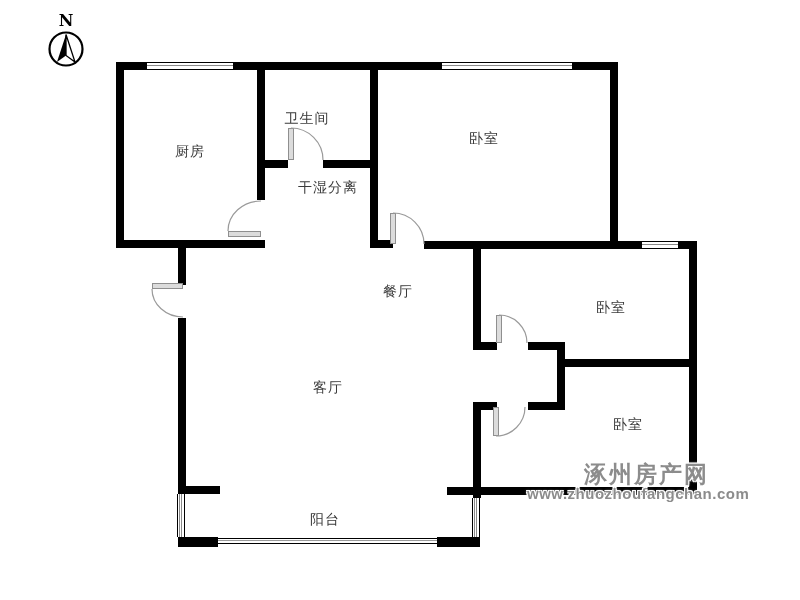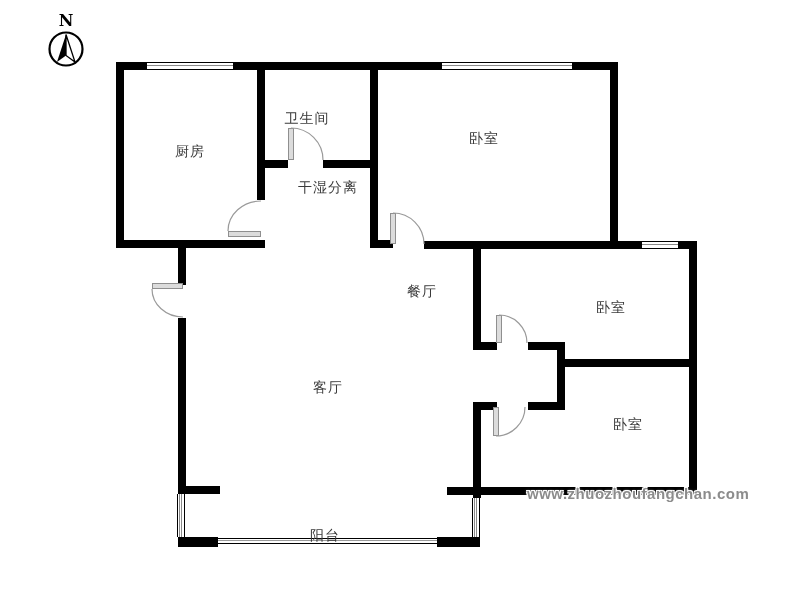--- a/index.html
+++ b/index.html
@@ -87,21 +87,22 @@
       <path d="M152,289 A31,28 0 0 0 183,317"></path>
       <path d="M499,315 A28,28 0 0 1 527,343"></path>
       <path d="M496,436 A29,29 0 0 0 525,407"></path>
     </g>
   </svg>
 
   <div class="room-label" style="left:190px;top:152px">厨房</div>
   <div class="room-label" style="left:307px;top:119px">卫生间</div>
   <div class="room-label" style="left:328px;top:188px">干湿分离</div>
   <div class="room-label" style="left:484px;top:139px">卧室</div>
-  <div class="room-label" style="left:422px;top:292px">餐厅</div>
+  <div class="room-label" style="left:398px;top:292px">餐厅</div>
   <div class="room-label" style="left:328px;top:388px">客厅</div>
   <div class="room-label" style="left:611px;top:308px">卧室</div>
   <div class="room-label" style="left:628px;top:425px">卧室</div>
-  <div class="room-label" style="left:325px;top:536px">阳台</div>
+  <div class="room-label" style="left:325px;top:520px">阳台</div>
 
+  <div class="wm wm-cn">涿州房产网</div>
   <div class="wm wm-url">www.zhuozhoufangchan.com</div>
 
 </div>
 
 </body></html>

